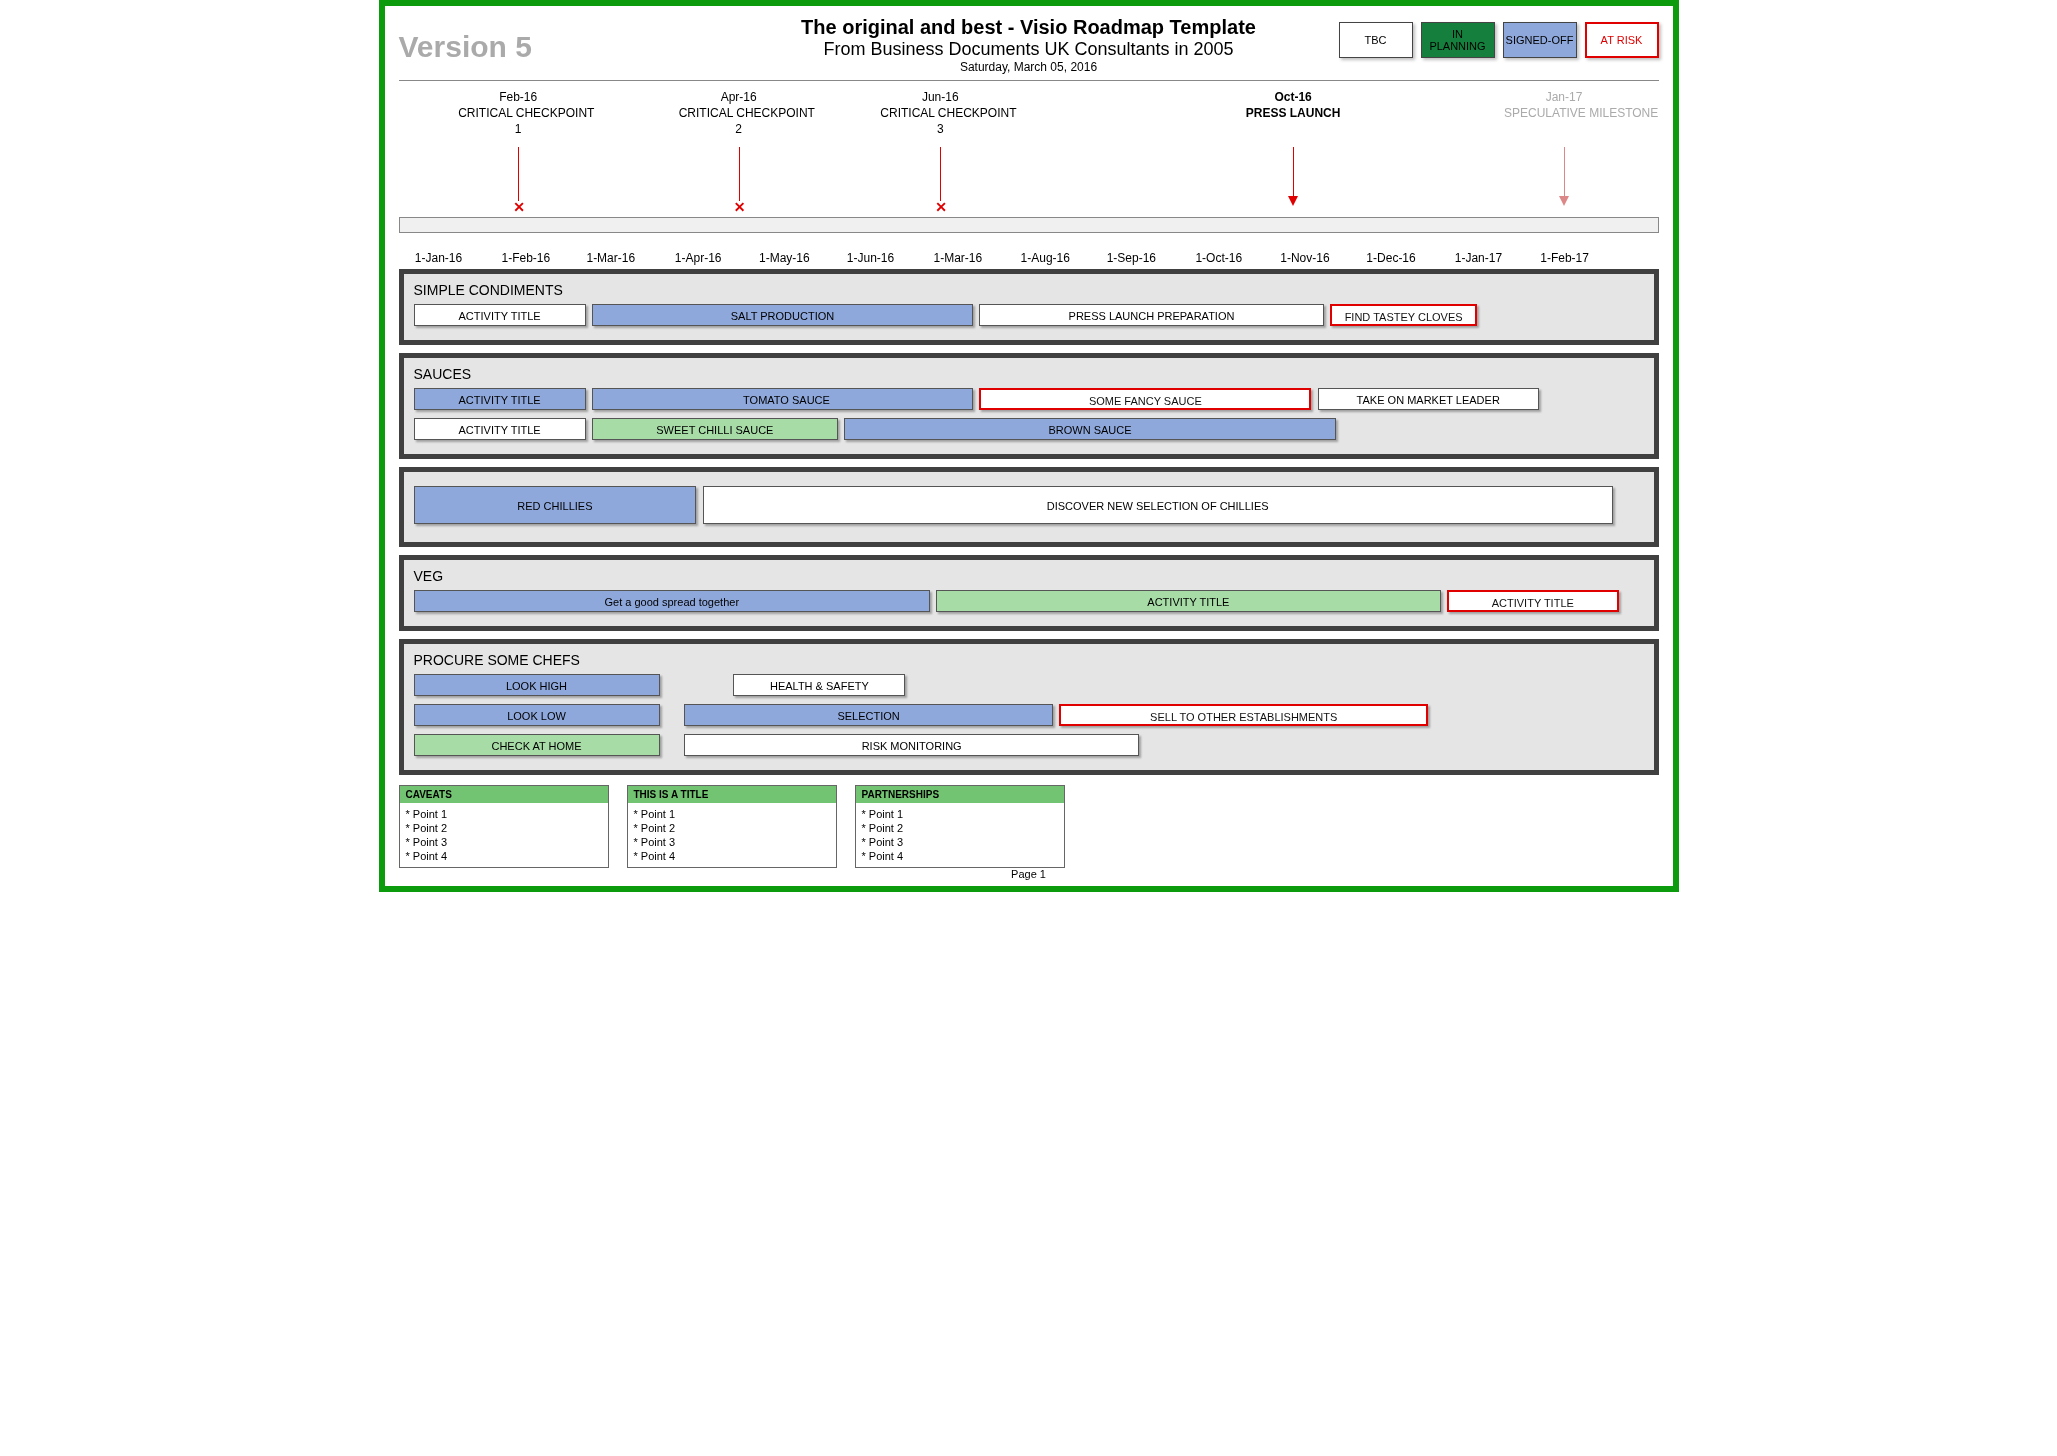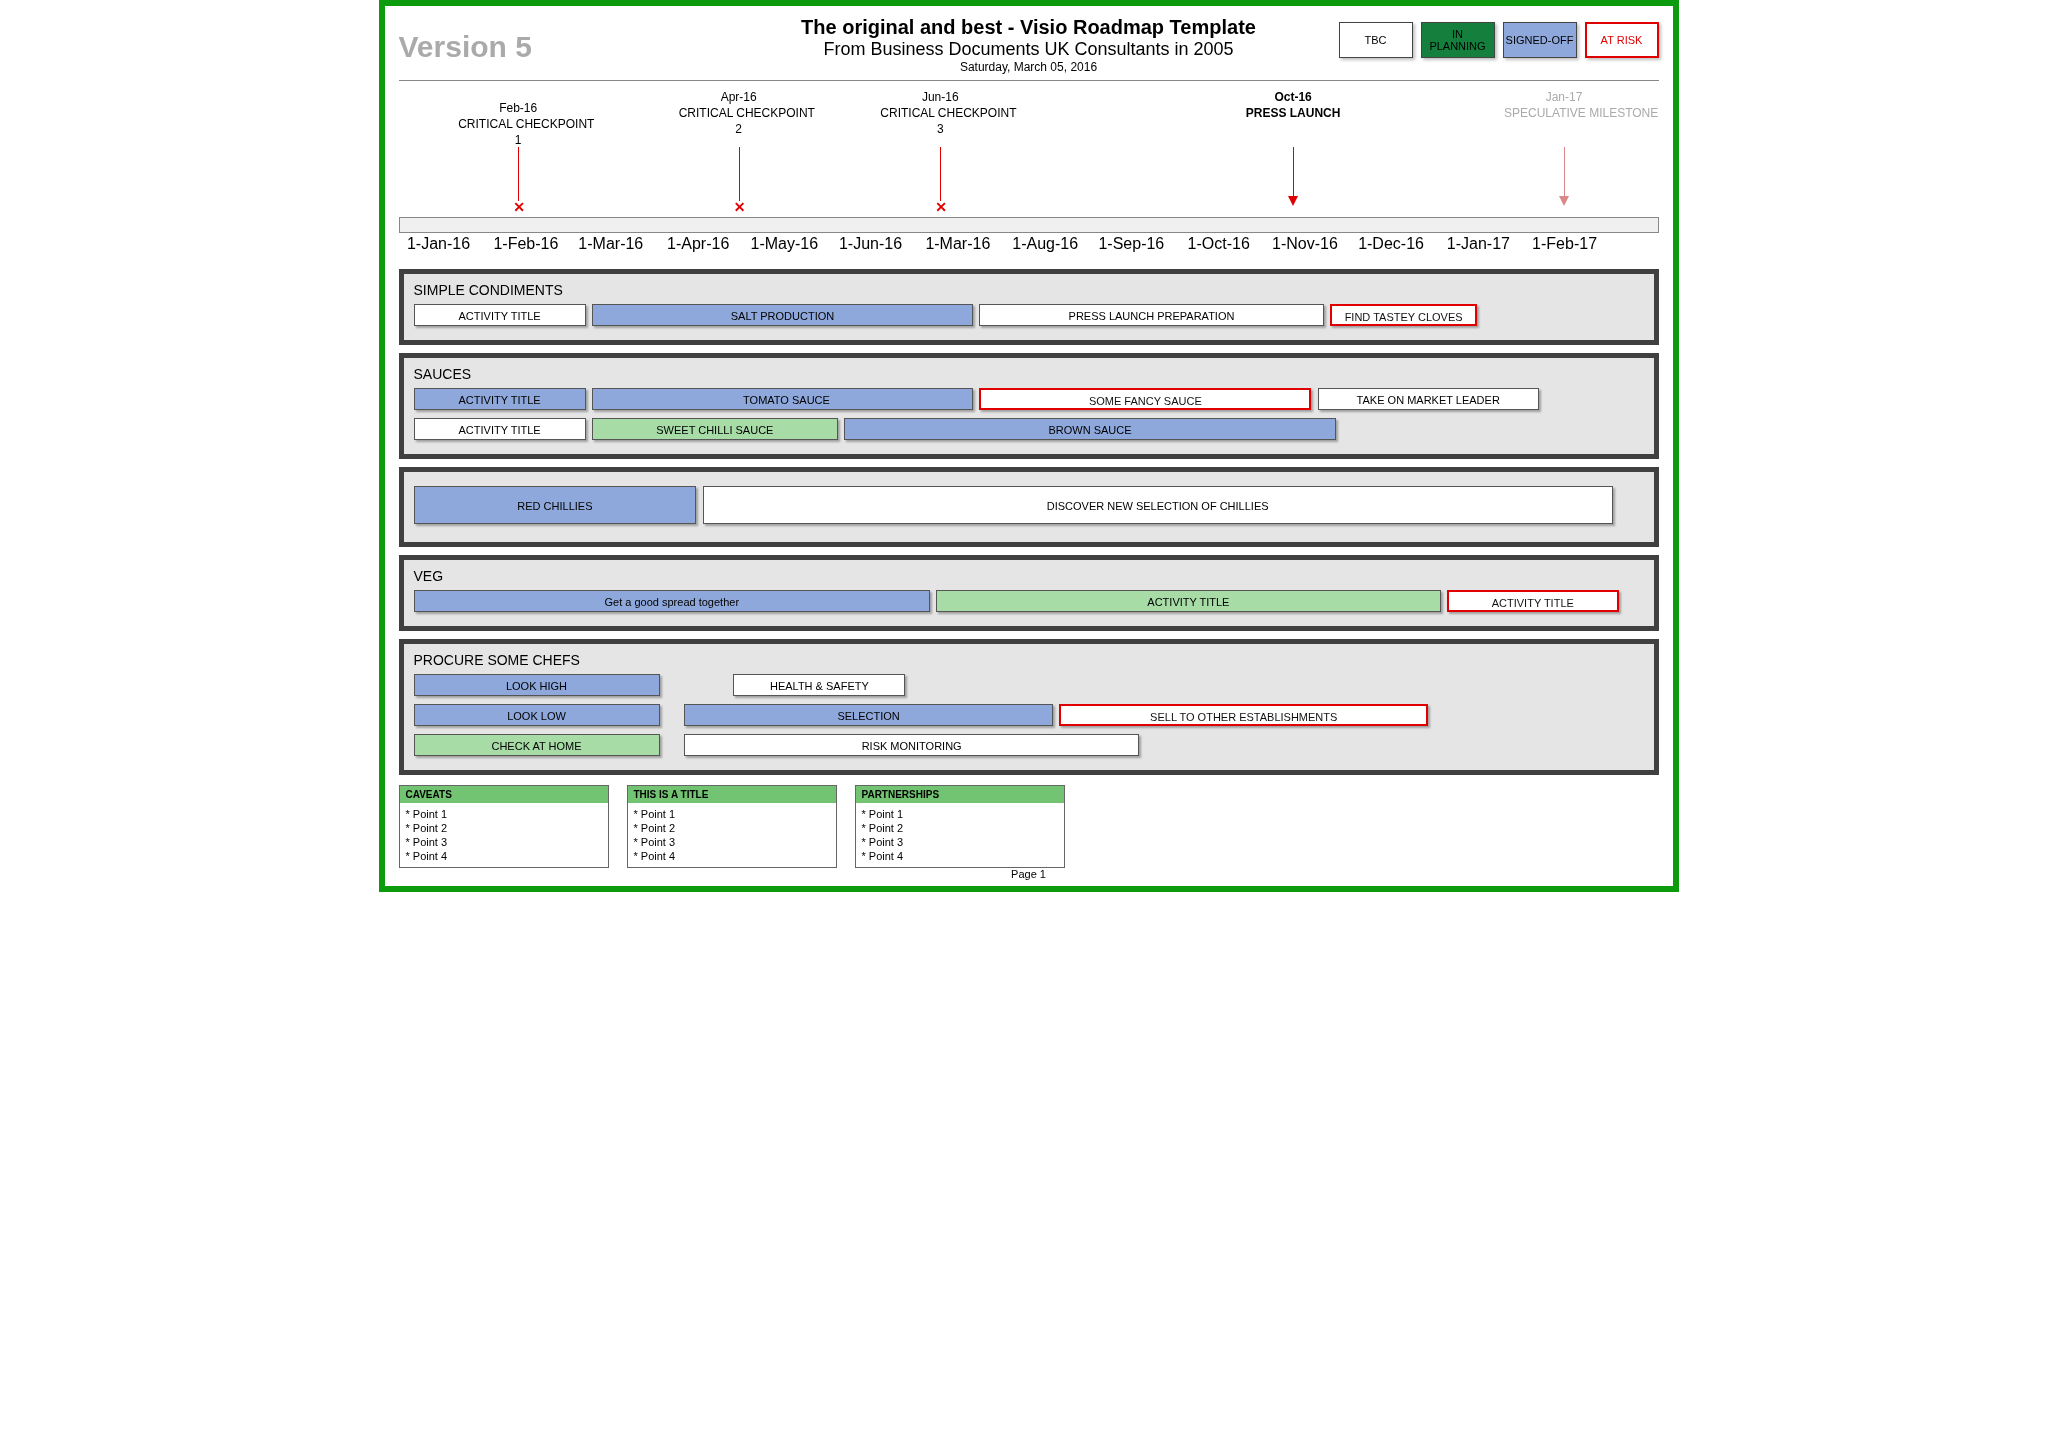--- a/index.html
+++ b/index.html
@@ -22,21 +22,21 @@
 .milestones{position:relative;height:128px}
 .ms{position:absolute;width:120px;text-align:center;font-size:12px;white-space:nowrap;line-height:1.35}
 .ms .lbl{margin-bottom:4px}
 .ms .launch{font-weight:bold}
 .ms .spec{color:#aaa}
 .connector{position:absolute;top:58px;width:1px;height:54px;background:#e00000}
 .x-mark{position:absolute;font-size:14px;color:#e00000;font-weight:bold;top:110px}
 .arrow-down{position:absolute;top:107px;width:0;height:0;border-left:5px solid transparent;border-right:5px solid transparent;border-top:10px solid #e00000}
 .tlbar{position:relative;height:16px;background:#f0f0f0;border:1px solid #888;margin-top:0}
 .ticks{position:relative;height:28px}
-.tick{position:absolute;top:2px;font-size:16px;text-align:right;transform:translateX(-50%)}
+.tick{position:absolute;top:18px;font-size:12px;text-align:right;transform:translateX(-50%)}
 
 .lane{background:#e5e5e5;border:5px solid #404040;padding:8px 10px 12px;margin:8px 0}
 .lane-title{font-size:14px;margin-bottom:6px}
 .row{position:relative;height:24px;margin-top:6px}
 .row-tall{height:44px}
 .act{position:absolute;height:22px;line-height:22px;text-align:center;font-size:11px;border:1px solid #555;box-shadow:2px 2px 2px rgba(0,0,0,.3);overflow:hidden;white-space:nowrap}
 .act-tall{height:38px;line-height:38px}
 .a-tbc{background:#fff}
 .a-sign{background:#8fa8dc}
 .a-plan{background:#a7dca7}
@@ -64,21 +64,21 @@
     <div class="legend">
       <div class="leg-item leg-tbc">TBC</div>
       <div class="leg-item leg-plan">IN PLANNING</div>
       <div class="leg-item leg-signed">SIGNED-OFF</div>
       <div class="leg-item leg-risk">AT RISK</div>
     </div>
   </div>
 
   <div class="tl-wrap">
     <div class="milestones" id="milestones">
-        <div class="ms" style="left: calc(9.5% - 60px); margin-top: 11px;">
+        <div class="ms" style="left: calc(9.5% - 60px);">
           <div class="lbl ">Feb-16<br>CRITICAL CHECKPOINT<br>1</div>
         </div>
         <div class="connector" style="left: 9.5%;"></div>
         <div class="x-mark" style="left: calc(9.5% - 5px);">✕</div>
         <div class="ms" style="left: calc(27% - 60px);">
           <div class="lbl ">Apr-16<br>CRITICAL CHECKPOINT<br>2</div>
         </div>
         <div class="connector" style="left: 27%;"></div>
         <div class="x-mark" style="left: calc(27% - 5px);">✕</div>
         <div class="ms" style="left: calc(43% - 60px);">

